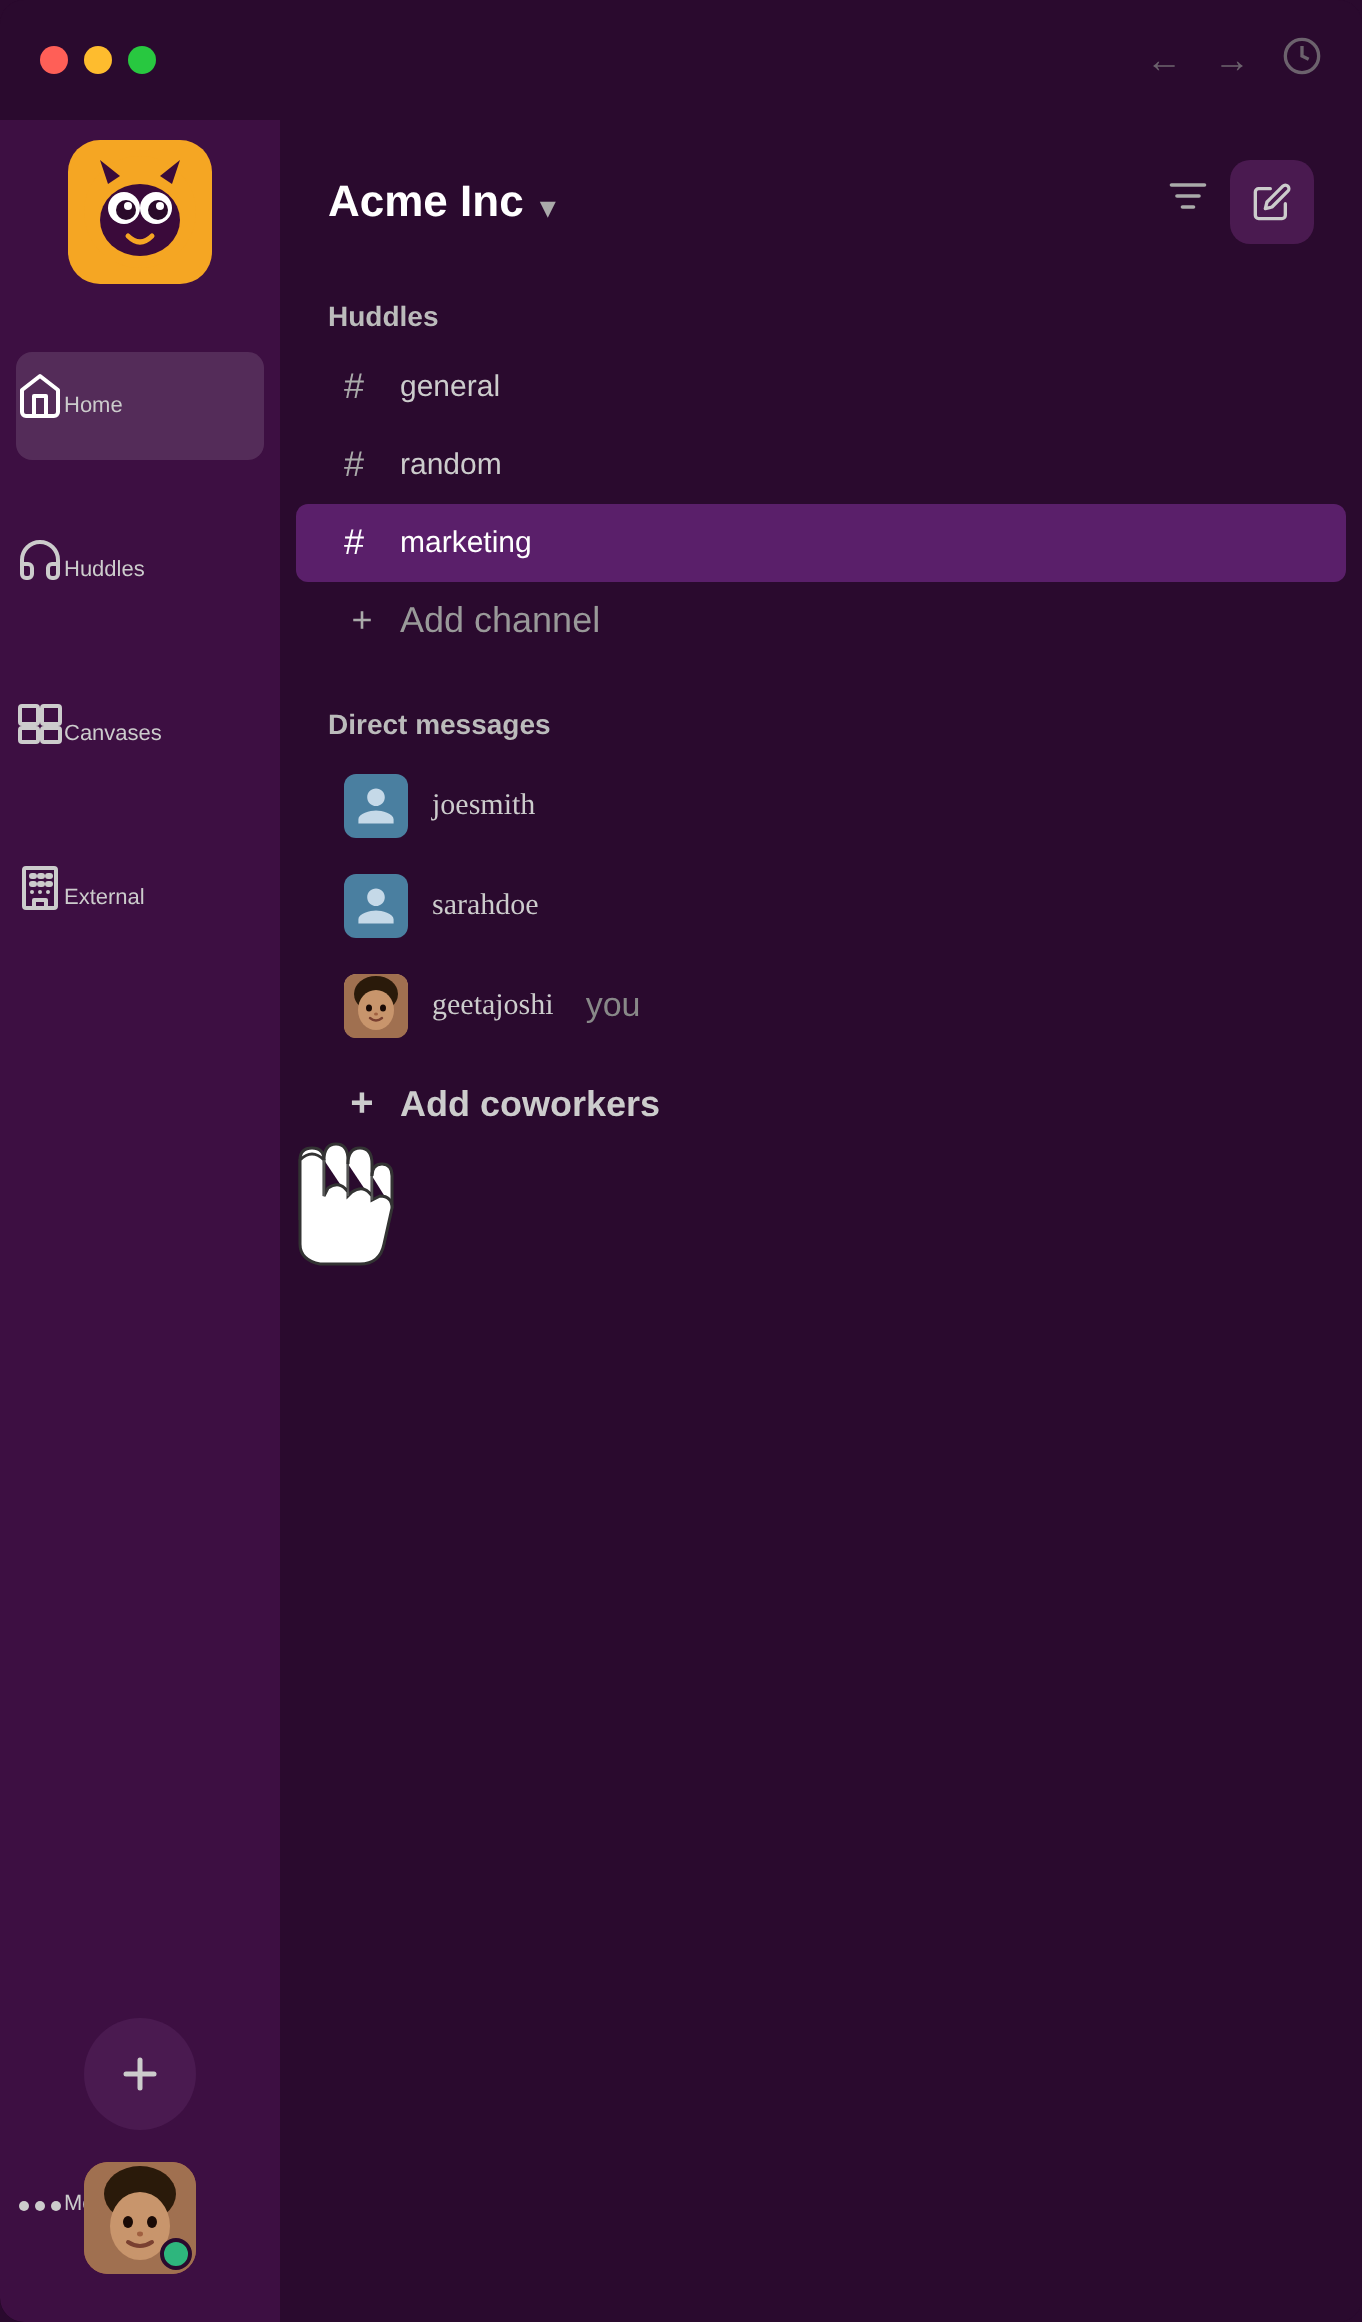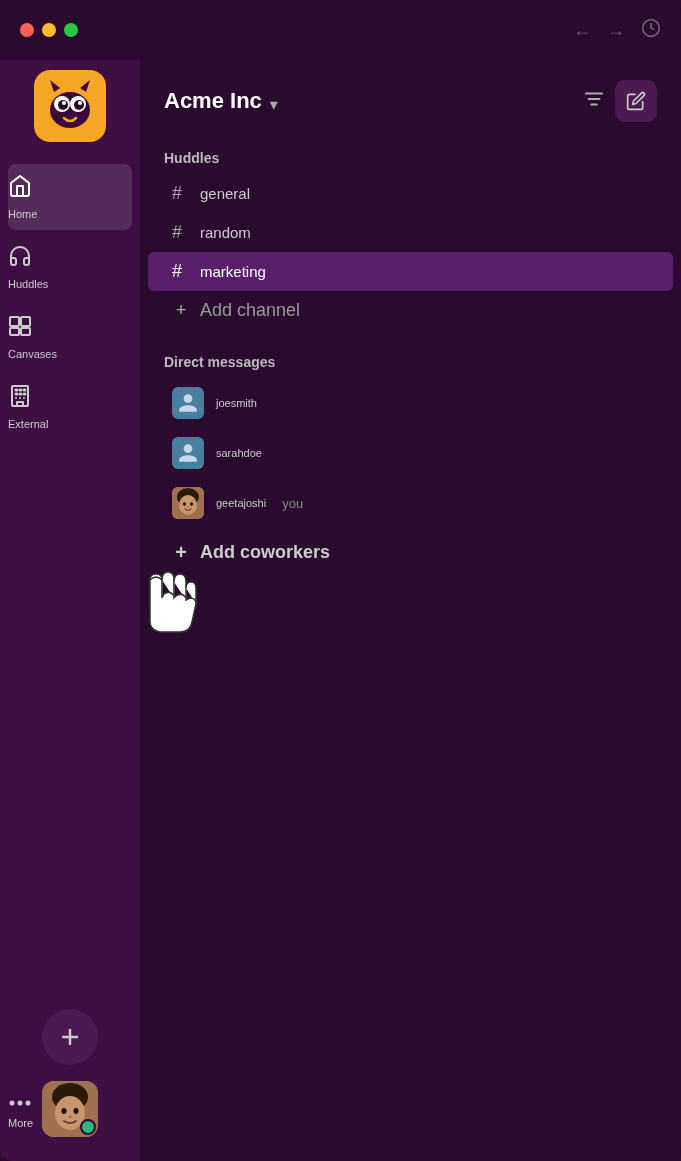--- a/index.html
+++ b/index.html
@@ -87,25 +87,26 @@
       overflow: hidden;
     }
     .workspace-logo svg {
       width: 60px;
       height: 60px;
     }
 
     .sidebar-nav-item {
       width: 100%;
       display: flex;
-      flex-direction: column;
+      flex-direction: row;
+      align-items: center;
       padding: 10px 0;
       cursor: pointer;
       border-radius: 8px;
-      margin: 2px 8px;
+      margin: 14px 8px;
       width: calc(100% - 16px);
     }
     .sidebar-nav-item.active {
       background: rgba(255,255,255,0.12);
     }
     .sidebar-icon {
       font-size: 22px;
       color: #ccc;
       margin-bottom: 4px;
     }
@@ -234,25 +235,26 @@
       display: flex;
       align-items: center;
       gap: 12px;
       padding: 9px 24px;
       cursor: pointer;
       border-radius: 6px;
       margin: 0 8px;
     }
 
     .dm-name {
-      font-size: 11px;
+      font-size: 15px;
       color: #ccc;
+      font-family: Liberation Serif, serif;
     }
     .dm-you-badge {
-      font-size: 13px;
+      font-size: 17px;
       color: #888;
       margin-left: 4px;
     }
 
     .add-workspace-btn {
       width: 56px;
       height: 56px;
       border-radius: 50%;
       background: #4a1a50;
       display: flex;

